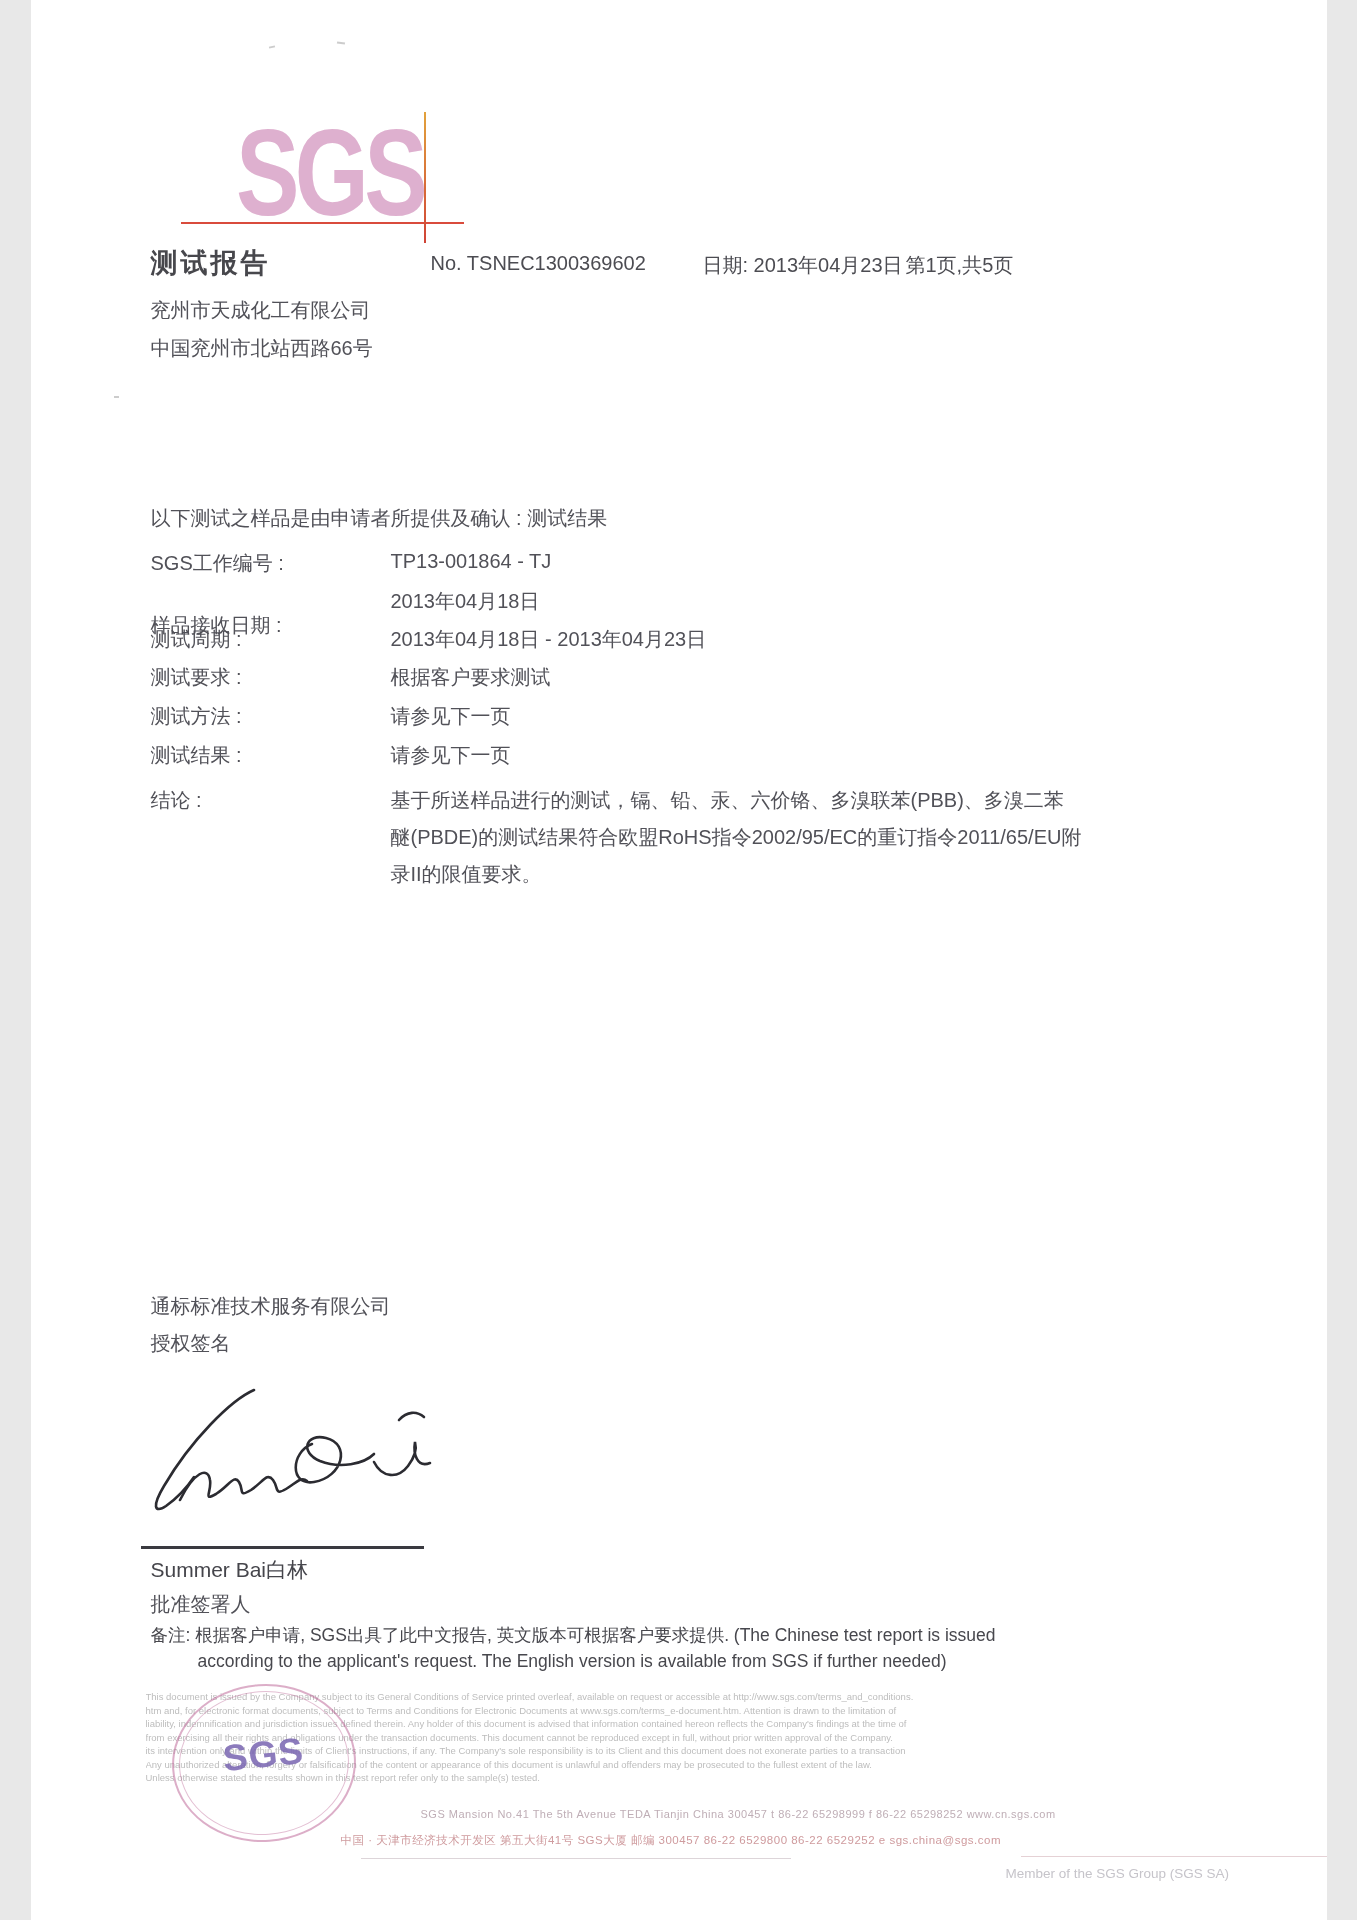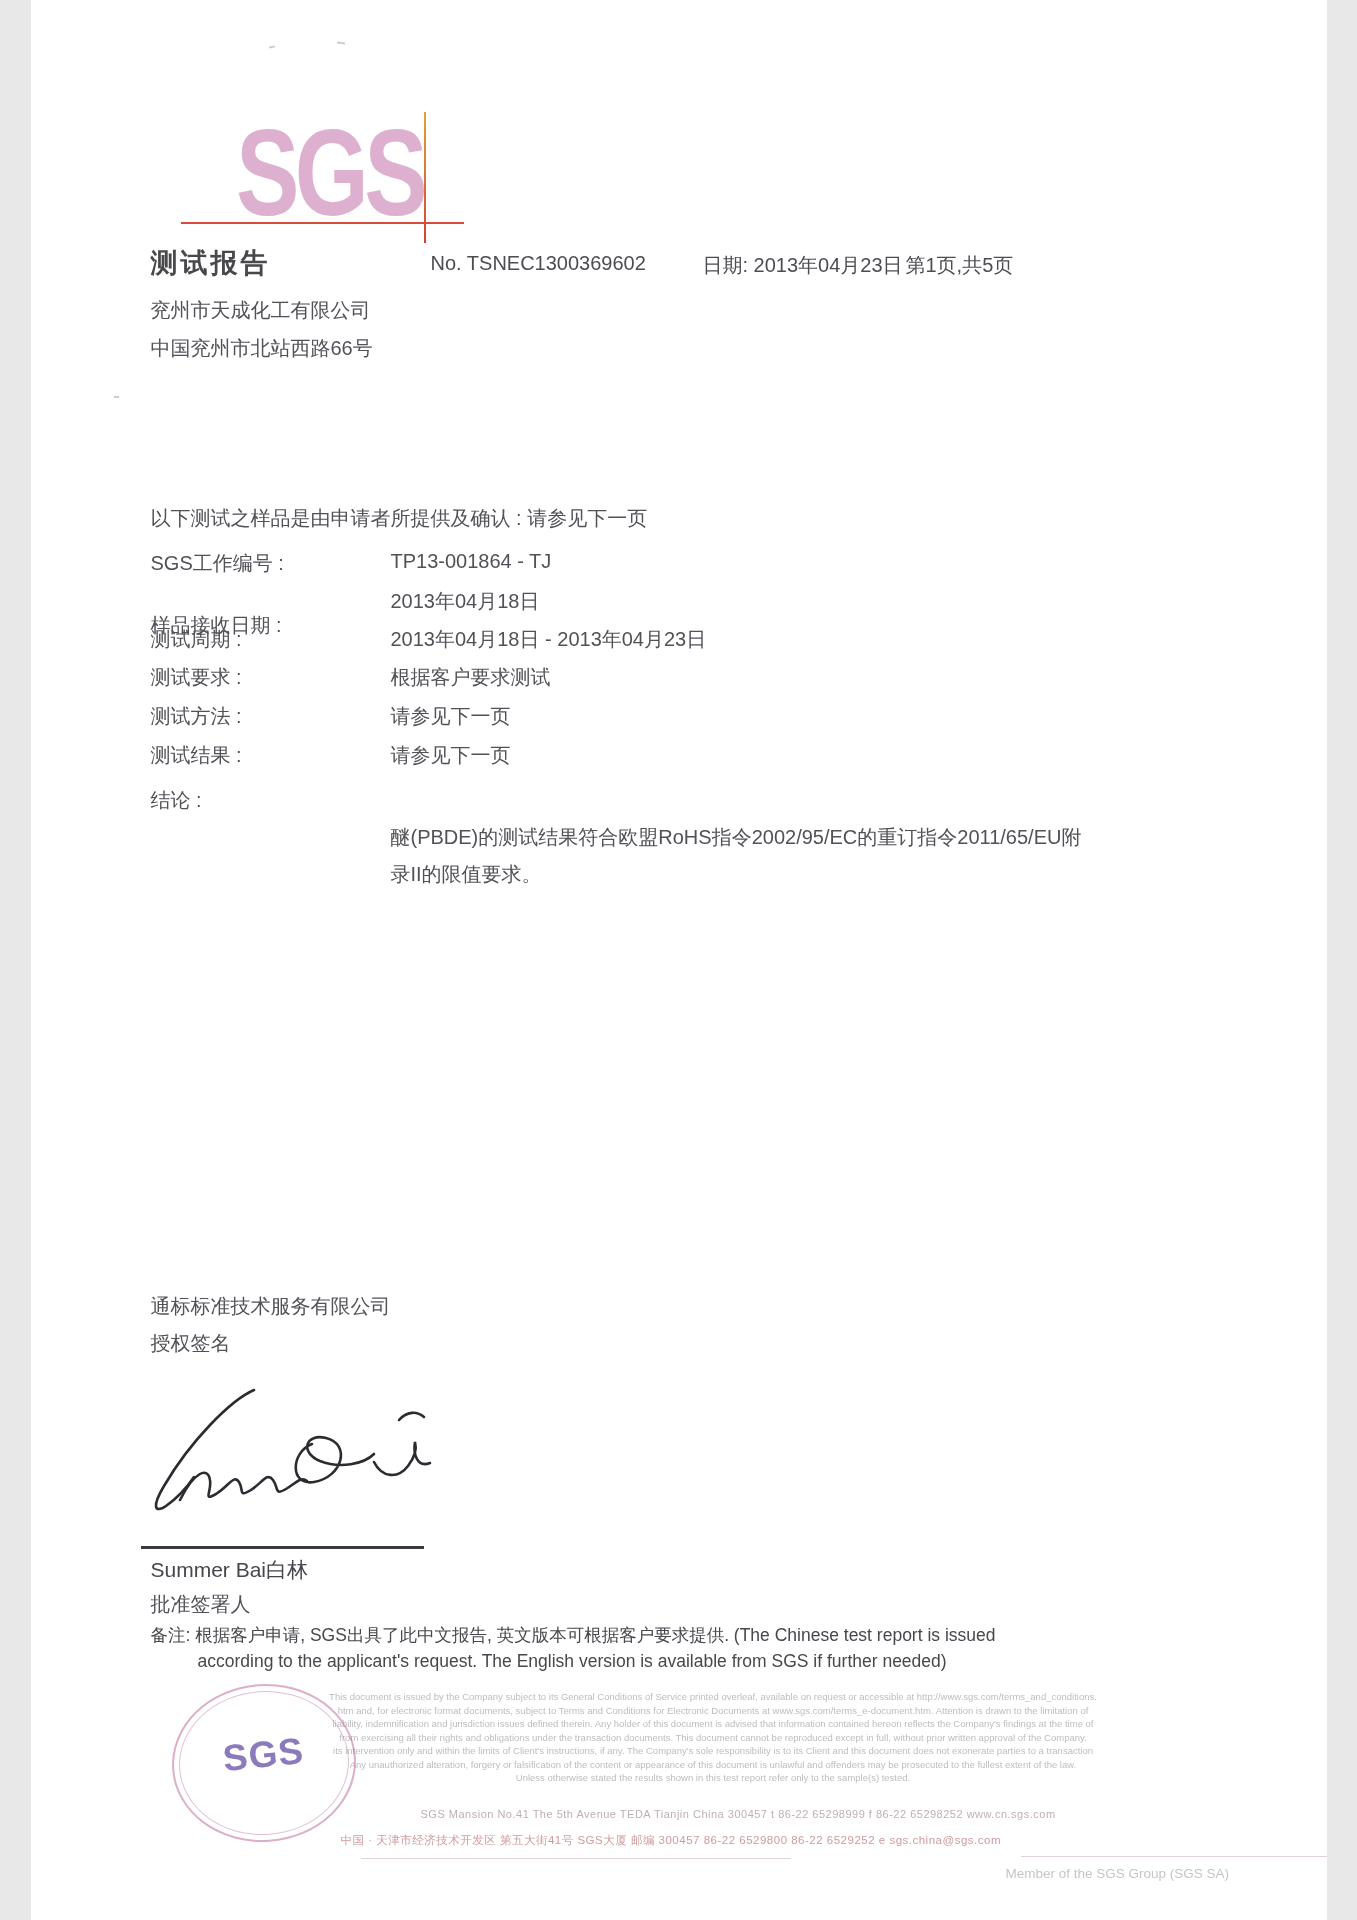--- a/index.html
+++ b/index.html
@@ -49,21 +49,21 @@
   .sig-title{left:120px;top:1591px;font-size:20px;}
 
   .remark-1{left:120px;top:1623px;font-size:17.5px;color:#47474d;}
   .remark-2{left:167px;top:1651px;font-size:17.5px;color:#47474d;}
 
   .disclaimer{
     left:115px;top:1690px;width:1135px;
     font-size:9.5px;line-height:13.5px;color:#bdbdbd;
     filter:blur(.4px);white-space:normal;
   }
-  .disclaimer div{white-space:nowrap;overflow:hidden;text-align:center;}
+  .disclaimer div{white-space:nowrap;overflow:hidden;}
 
   
   .stamp{
     left:141px;top:1684px;width:180px;height:154px;
     border:2px solid rgba(186,94,146,.5);border-radius:50%;
     transform:rotate(-4deg);
   }
   .stamp-ring{position:absolute;left:5px;top:5px;right:5px;bottom:5px;
     border:1px solid rgba(186,94,146,.4);border-radius:50%;}
   .stamp-text{
@@ -95,41 +95,42 @@
   <div class="abs logo-vline"></div>
 
   <div class="abs doc-title">测试报告</div>
   <div class="abs report-no">No. TSNEC1300369602</div>
   <div class="abs report-date">日期: 2013年04月23日</div>
   <div class="abs report-page">第1页,共5页</div>
 
   <div class="abs applicant-name">兖州市天成化工有限公司</div>
   <div class="abs applicant-address">中国兖州市北站西路66号</div>
 
-  <div class="abs sample-statement">以下测试之样品是由申请者所提供及确认 : 请参见下一页</div>
+  <div class="abs sample-statement">以下测试之样品是由申请者所提供及确认 : 测试结果</div>
 
   <div class="abs info-label" style="top:550px;">SGS工作编号 :</div>
   <div class="abs info-value" style="top:550px;">TP13-001864 - TJ</div>
 
   <div class="abs info-label" style="top:612px;">样品接收日期 :</div>
   <div class="abs info-value" style="top:588px;">2013年04月18日</div>
 
   <div class="abs info-label" style="top:626px;">测试周期 :</div>
   <div class="abs info-value" style="top:626px;">2013年04月18日 - 2013年04月23日</div>
 
   <div class="abs info-label" style="top:664px;">测试要求 :</div>
   <div class="abs info-value" style="top:664px;">根据客户要求测试</div>
 
   <div class="abs info-label" style="top:703px;">测试方法 :</div>
   <div class="abs info-value" style="top:703px;">请参见下一页</div>
 
   <div class="abs info-label" style="top:742px;">测试结果 :</div>
   <div class="abs info-value" style="top:742px;">请参见下一页</div>
 
   <div class="abs info-label" style="top:787px;">结论 :</div>
+  <div class="abs conclusion-line" style="top:787px;">基于所送样品进行的测试，镉、铅、汞、六价铬、多溴联苯(PBB)、多溴二苯</div>
   <div class="abs conclusion-line" style="top:824px;">醚(PBDE)的测试结果符合欧盟RoHS指令2002/95/EC的重订指令2011/65/EU附</div>
   <div class="abs conclusion-line" style="top:861px;">录II的限值要求。</div>
 
   <div class="abs sig-company">通标标准技术服务有限公司</div>
   <div class="abs sig-label">授权签名</div>
 
   <svg class="abs signature-svg" width="310" height="165" viewBox="0 0 310 165">
     <g fill="none" stroke="#2b2b31" stroke-width="2.6" stroke-linecap="round">
       <path d="M118,8 C95,18 55,58 28,104 C16,124 18,132 30,124 C44,114 52,104 58,95"></path>
       <path d="M44,118 C58,90 72,84 74,98 C76,110 66,120 80,112 C93,104 98,92 103,100 C108,108 102,116 115,108 C127,100 131,90 137,98 C143,106 138,114 150,107 C160,101 165,94 171,99"></path>

